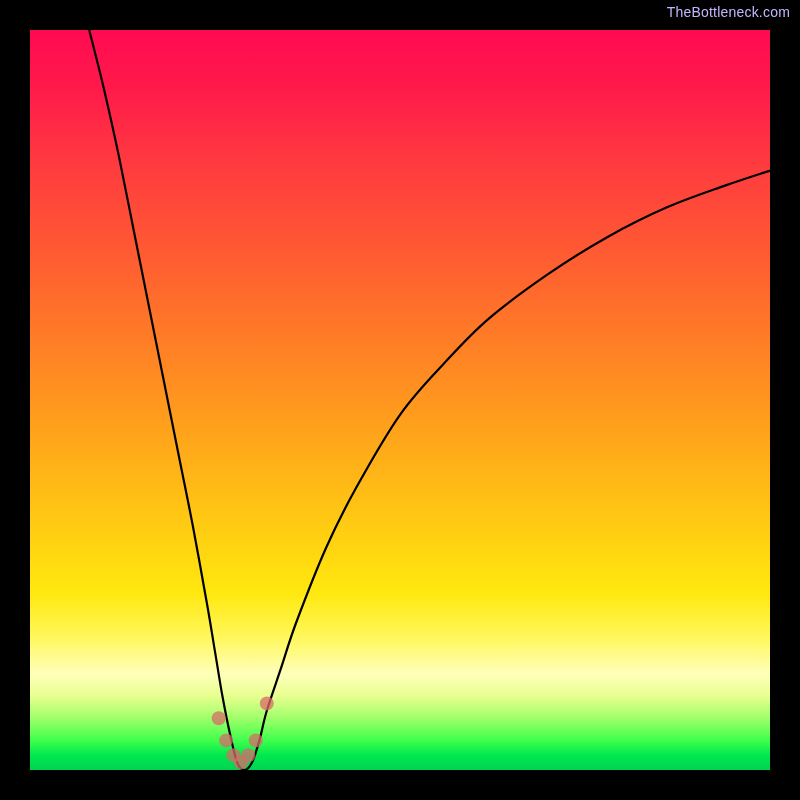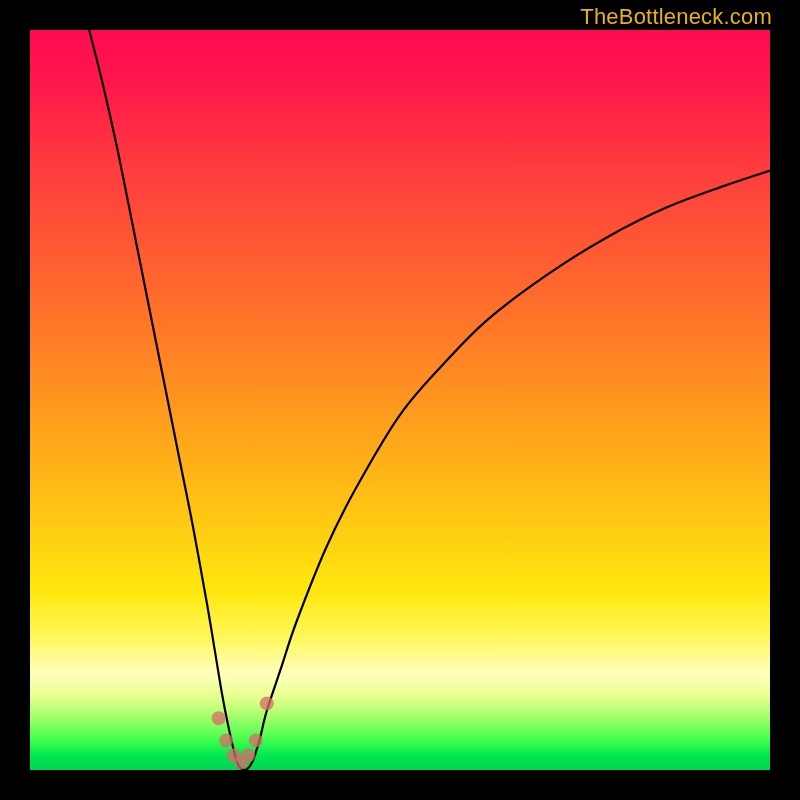--- a/index.html
+++ b/index.html
@@ -38,23 +38,23 @@
       #e8ff8f 90%,
       #9fff6a 93%,
       #3fff4d 96%,
       #00e84e 98%,
       #00d453 100%
     );
   }
   .watermark {
     position: absolute;
     top: 4px;
-    right: 28px;
-    color: #eab308;
-    font-size: 22px;
+    right: 10px;
+    color: #c4b5fd;
+    font-size: 14px;
     font-weight: 500;
     letter-spacing: 0.2px;
     user-select: none;
   }
   svg.curve {
     position: absolute;
     left: 0;
     top: 0;
     width: 740px;
     height: 740px;

